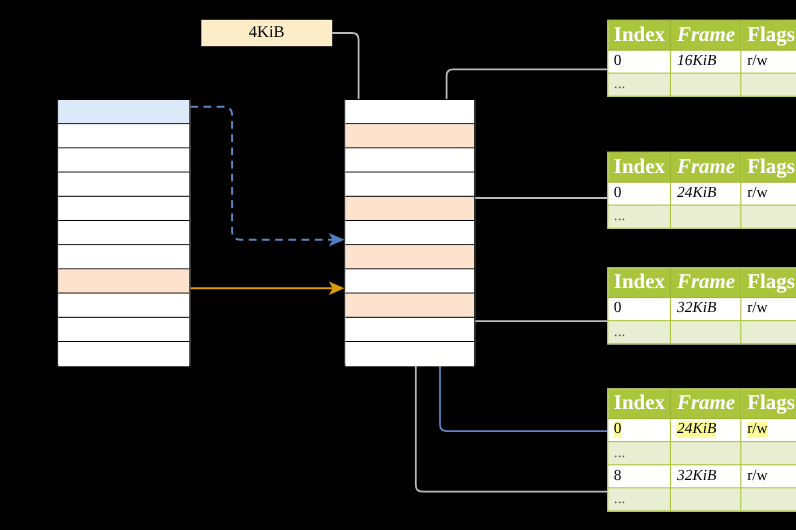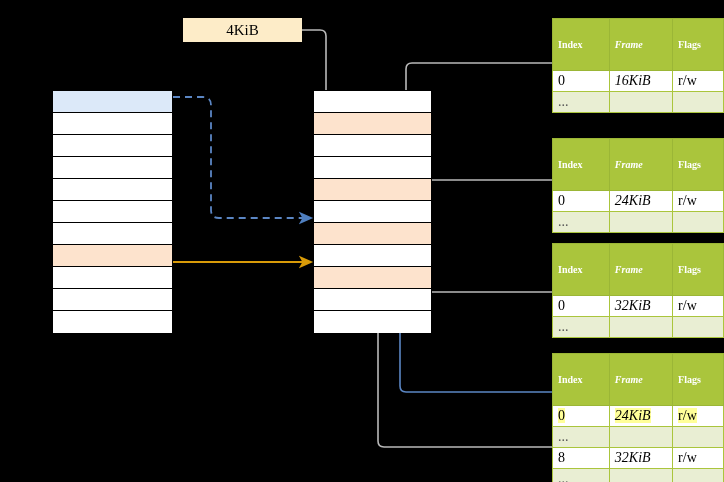--- a/index.html
+++ b/index.html
@@ -16,22 +16,22 @@
 
   
   .col{border:1px solid #000;background:#fff;}
   .cell{box-sizing:border-box;border-bottom:1px solid #000;background:#fff;}
   .cell:last-child{border-bottom:none;}
   .cell.blue{background:#dce9f9;}
   .cell.peach{background:#fde3cd;}
 
   
   table.pt{border-collapse:collapse;position:absolute;background:#fff;}
-  table.pt th{background:#aac53c;color:#fff;font-weight:bold;font-size:10px;
-              text-align:left;padding:20px 5px;border:1px solid #9bb636;}
+  table.pt th{background:#aac53c;color:#fff;font-weight:bold;font-size:19px;
+              text-align:left;padding:2px 5px;border:1px solid #9bb636;}
   table.pt td{background:#fff;color:#000;font-size:14px;text-align:left;
               padding:2px 5px;border:1px solid #aac53c;white-space:nowrap;}
   table.pt tr.ell td{background:#e9eed3;color:#555;}
   table.pt td .hl{background:#ffff99;}
   .c-idx{width:56px;}
   .c-frm{width:60px;font-style:italic;}
   .c-flg{width:48px;}
 
   svg.wires{position:absolute;left:0;top:0;width:724px;height:482px;
             pointer-events:none;}

